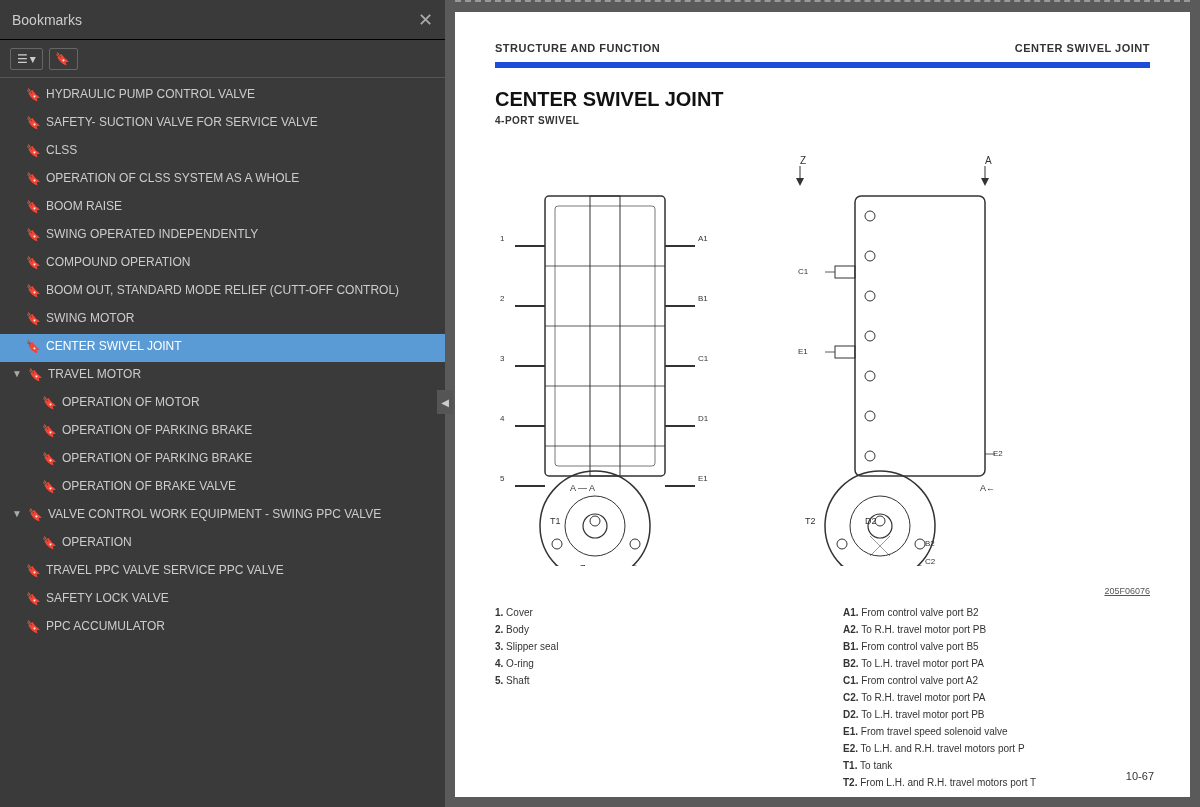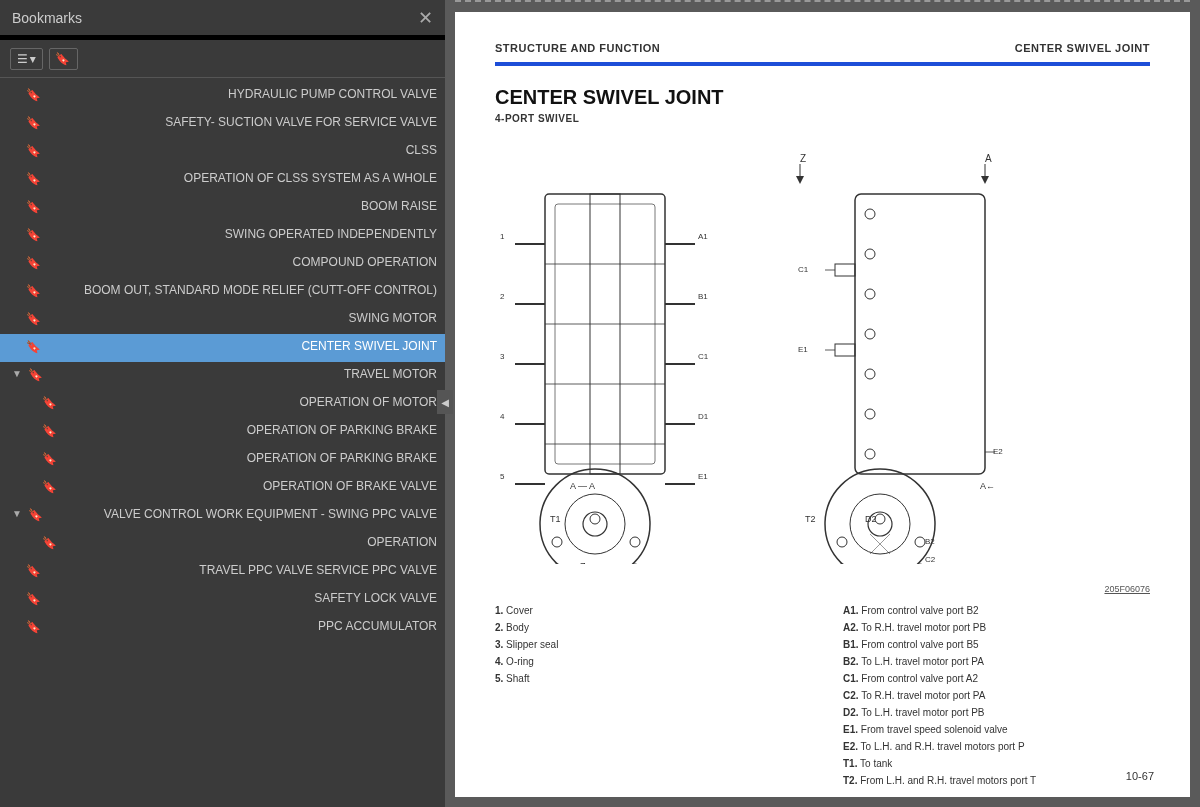--- a/index.html
+++ b/index.html
@@ -21,21 +21,21 @@
       flex-direction: column;
       flex-shrink: 0;
     }
 
     #bookmarks-header {
       display: flex;
       align-items: center;
       justify-content: space-between;
       padding: 8px 12px;
       background: #3a3a3a;
-      border-bottom: 5px solid #000000;
+      border-bottom: 1px solid #000000;
       height: 40px;
     }
 
     #bookmarks-title {
       color: #ccc;
       font-size: 14px;
       font-weight: normal;
     }
 
     #bookmarks-close {
@@ -124,21 +124,20 @@
     .bookmark-expand {
       width: 14px;
       margin-right: 2px;
       font-size: 10px;
       color: #aaa;
       flex-shrink: 0;
     }
 
     .bookmark-text {
       flex: 1;
-      text-align: right;
     }
 
     
     #collapse-arrow {
       position: absolute;
       left: 437px;
       top: 390px;
       width: 16px;
       height: 24px;
       background: #555;
@@ -166,21 +165,21 @@
       margin: 10px;
       padding: 30px 40px;
       overflow: auto;
       position: relative;
     }
 
     #doc-header {
       display: flex;
       justify-content: space-between;
       align-items: center;
-      border-bottom: 4px solid #1d4ed8;
+      border-bottom: 6px solid #1d4ed8;
       padding-bottom: 8px;
       margin-bottom: 20px;
     }
 
     #doc-header-left {
       font-size: 11px;
       font-weight: bold;
       color: #333;
       letter-spacing: 0.5px;
     }

